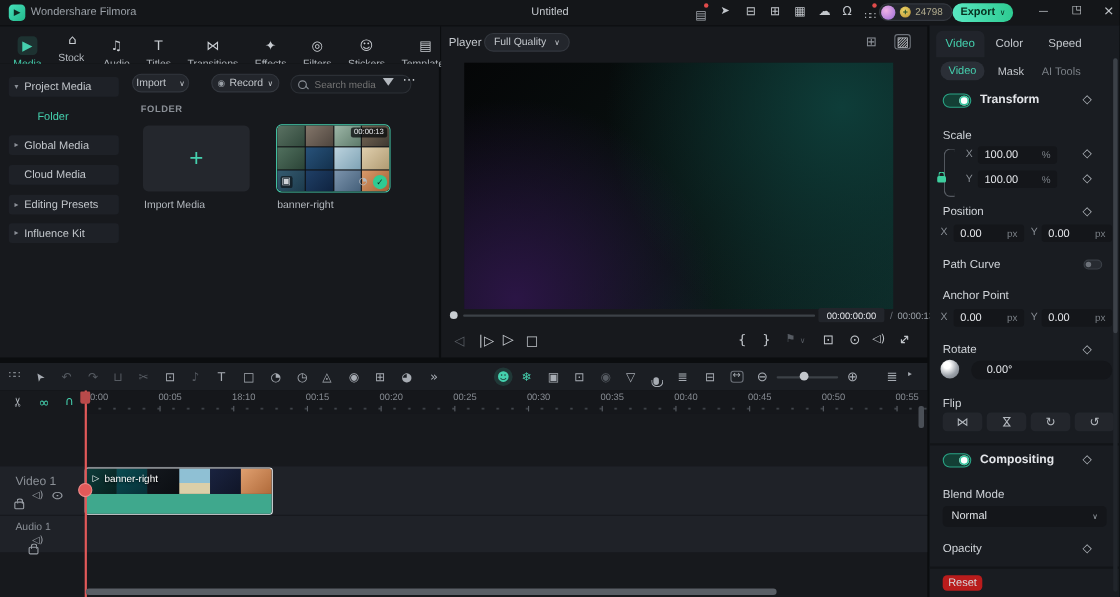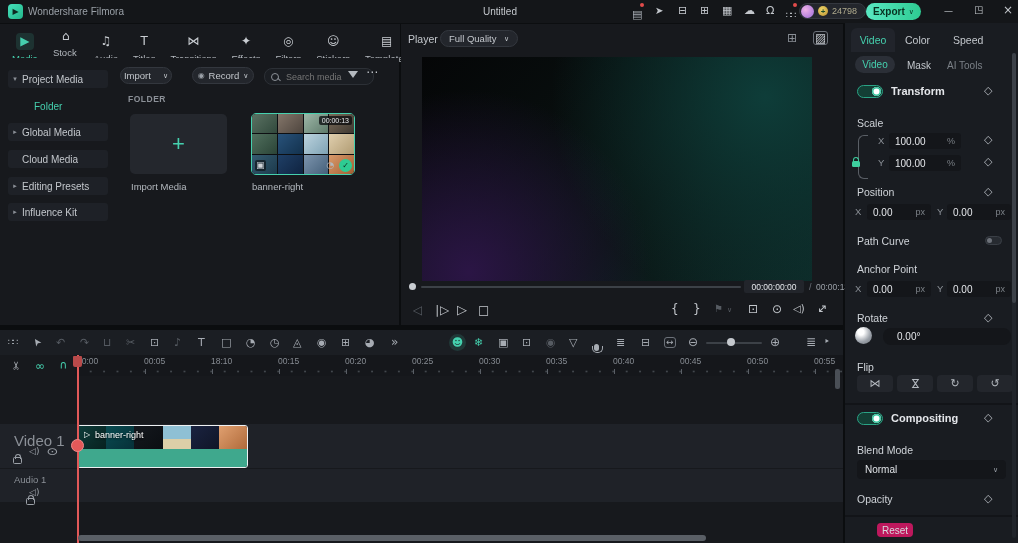--- a/index.html
+++ b/index.html
@@ -343,21 +343,21 @@
     <div class="a" style="left:12px;top:437px;width:149px;height:19px;background:#14161a;border-radius:4px;display:flex;align-items:center;justify-content:space-between;padding:0 8px;box-sizing:border-box;">
       <span style="font-size:10px;color:#dfe2e6;">Normal</span>
       <span style="font-family:'DejaVu Sans',sans-serif;font-size:7px;color:#9aa0a7;">∨</span>
     </div>
 
     
     <span class="lbl" style="left:12px;top:470px;">Opacity</span>
     <span class="diam" style="left:139px;top:469px;">◇</span>
 
     <div class="a" style="left:0;top:492px;width:173px;height:2px;background:#121418;"></div>
-    <div class="a" style="left:12px;top:500px;width:36px;height:14px;background:#be185d;border-radius:4px;display:flex;align-items:center;justify-content:center;margin-left:20px;">
+    <div class="a" style="left:12px;top:500px;width:36px;height:14px;background:#b91c1c;border-radius:4px;display:flex;align-items:center;justify-content:center;">
       <span style="font-size:10px;color:#d7dade;">Reset</span>
     </div>
 
     
     <div class="a" style="left:167px;top:30px;width:4px;height:485px;background:#21252b;border-radius:2px;"></div>
     <div class="a" style="left:167px;top:30px;width:4px;height:250px;background:#3c4148;border-radius:2px;"></div>
   </div>
 
   <div class="panel" style="left:0;top:330px;width:843px;height:25px;background:#1b1e23;">
     <span class="ic" style="left:8px;top:8px;font-size:9px;letter-spacing:-1px;">∷∷</span>
@@ -443,21 +443,21 @@
       <div class="rcell" style="left:740px;">
           <span>00:55</span>
         </div>
     </div>
 
     
     <div class="a" style="left:0;top:69px;width:843px;height:44px;background:#1f2228;"></div>
     <div class="a" style="left:0;top:114px;width:843px;height:33px;background:#1f2228;"></div>
 
     
-    <span class="a" style="left:14px;top:77px;font-size:15px;color:#8b9097;">Video 1</span>
+    <span class="a" style="left:14px;top:77px;font-size:11px;color:#8b9097;">Video 1</span>
     <span class="a lock gray" style="left:13px;top:95px;"></span>
     <span class="ic" style="left:29px;top:92px;font-size:9px;color:#9ba0a7;">◁)</span>
     <span class="ic" style="left:48px;top:92px;font-size:10px;color:#9ba0a7;transform:scaleX(1.4);">⊙</span>
     <span class="a" style="left:14px;top:119px;font-size:9.5px;color:#8b9097;">Audio 1</span>
     <span class="a lock gray" style="left:13px;top:136px;"></span>
     <span class="ic" style="left:29px;top:133px;font-size:9px;color:#9ba0a7;">◁)</span>
 
     
     <div class="a" style="left:77px;top:70px;width:171px;height:43px;border:1px solid #eef0f2;border-radius:3px;overflow:hidden;box-sizing:border-box;">
       <div style="display:flex;height:23px;">

